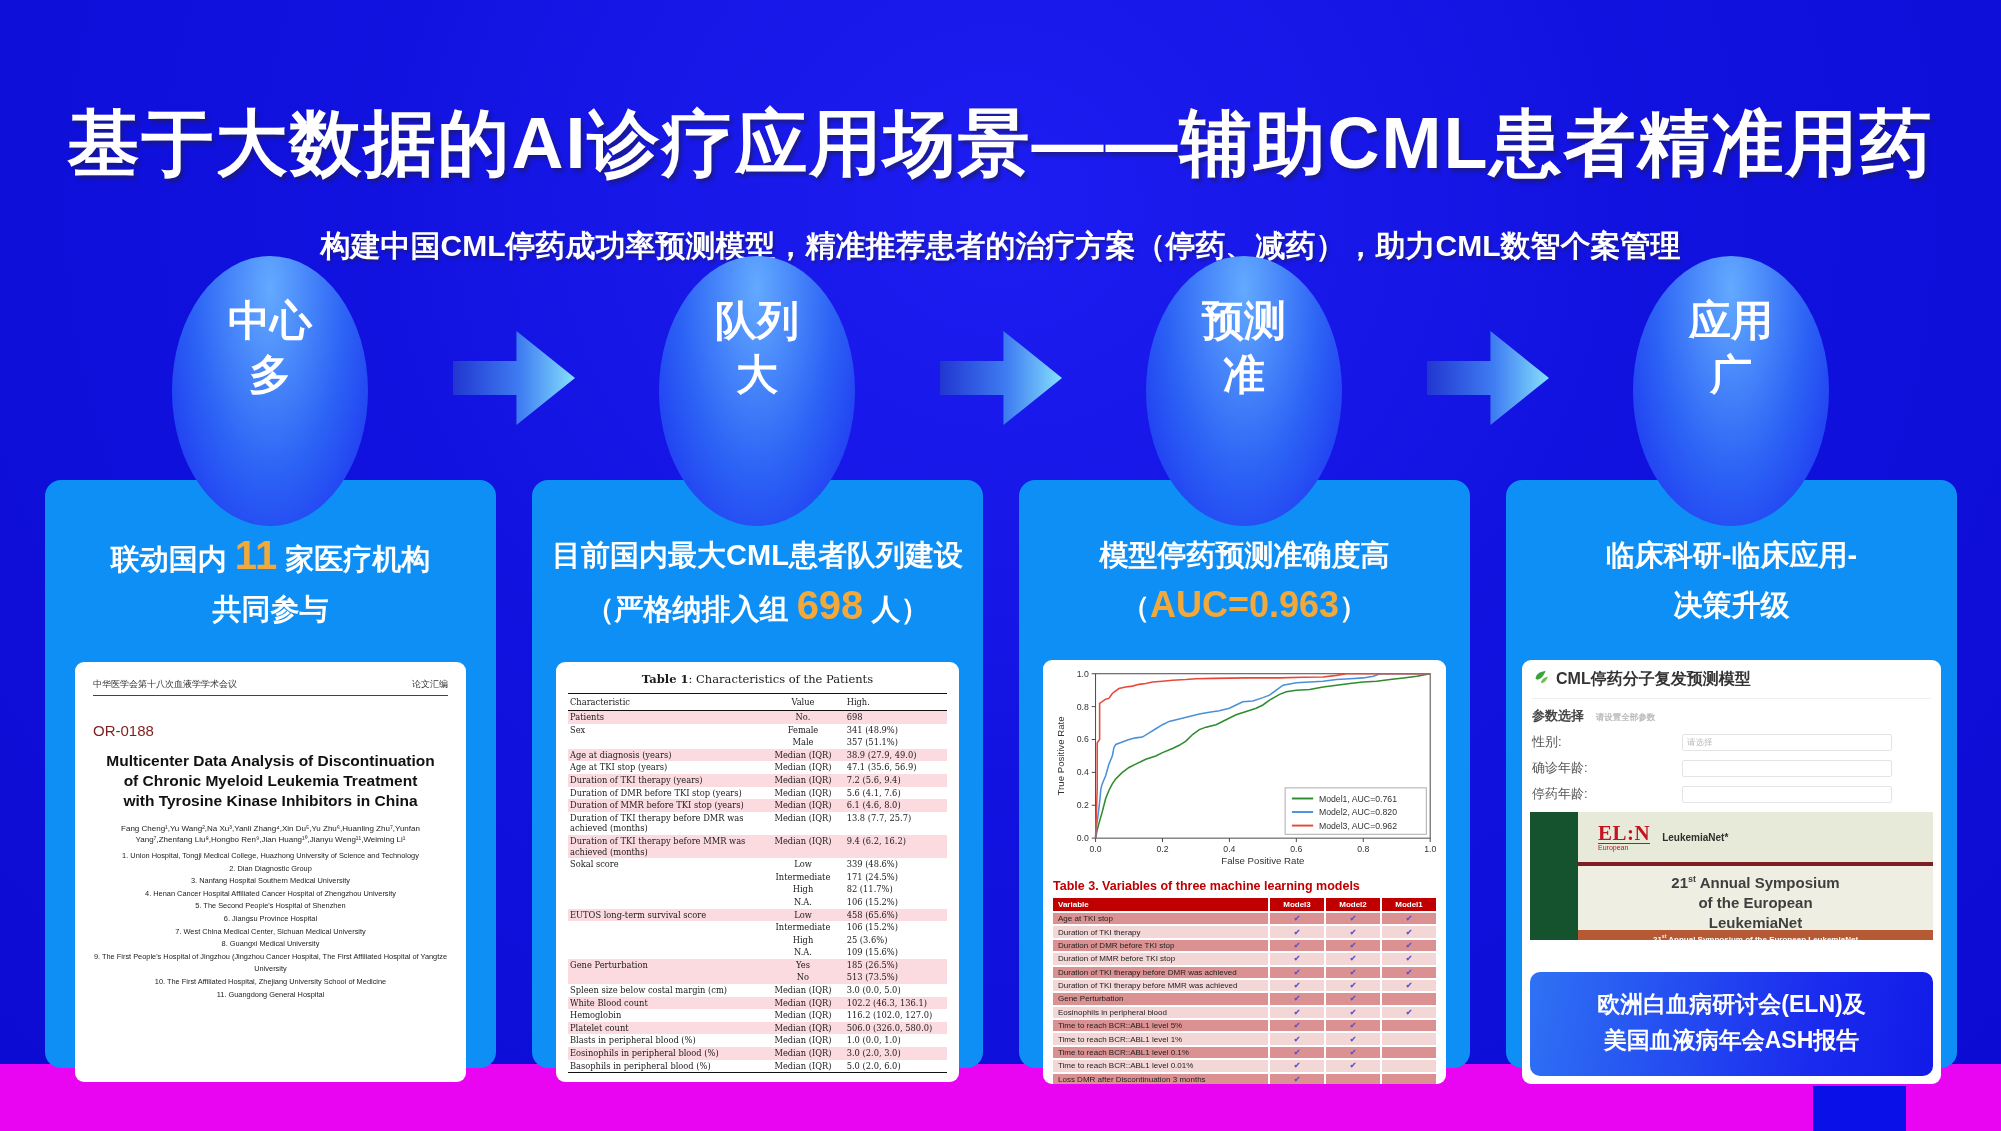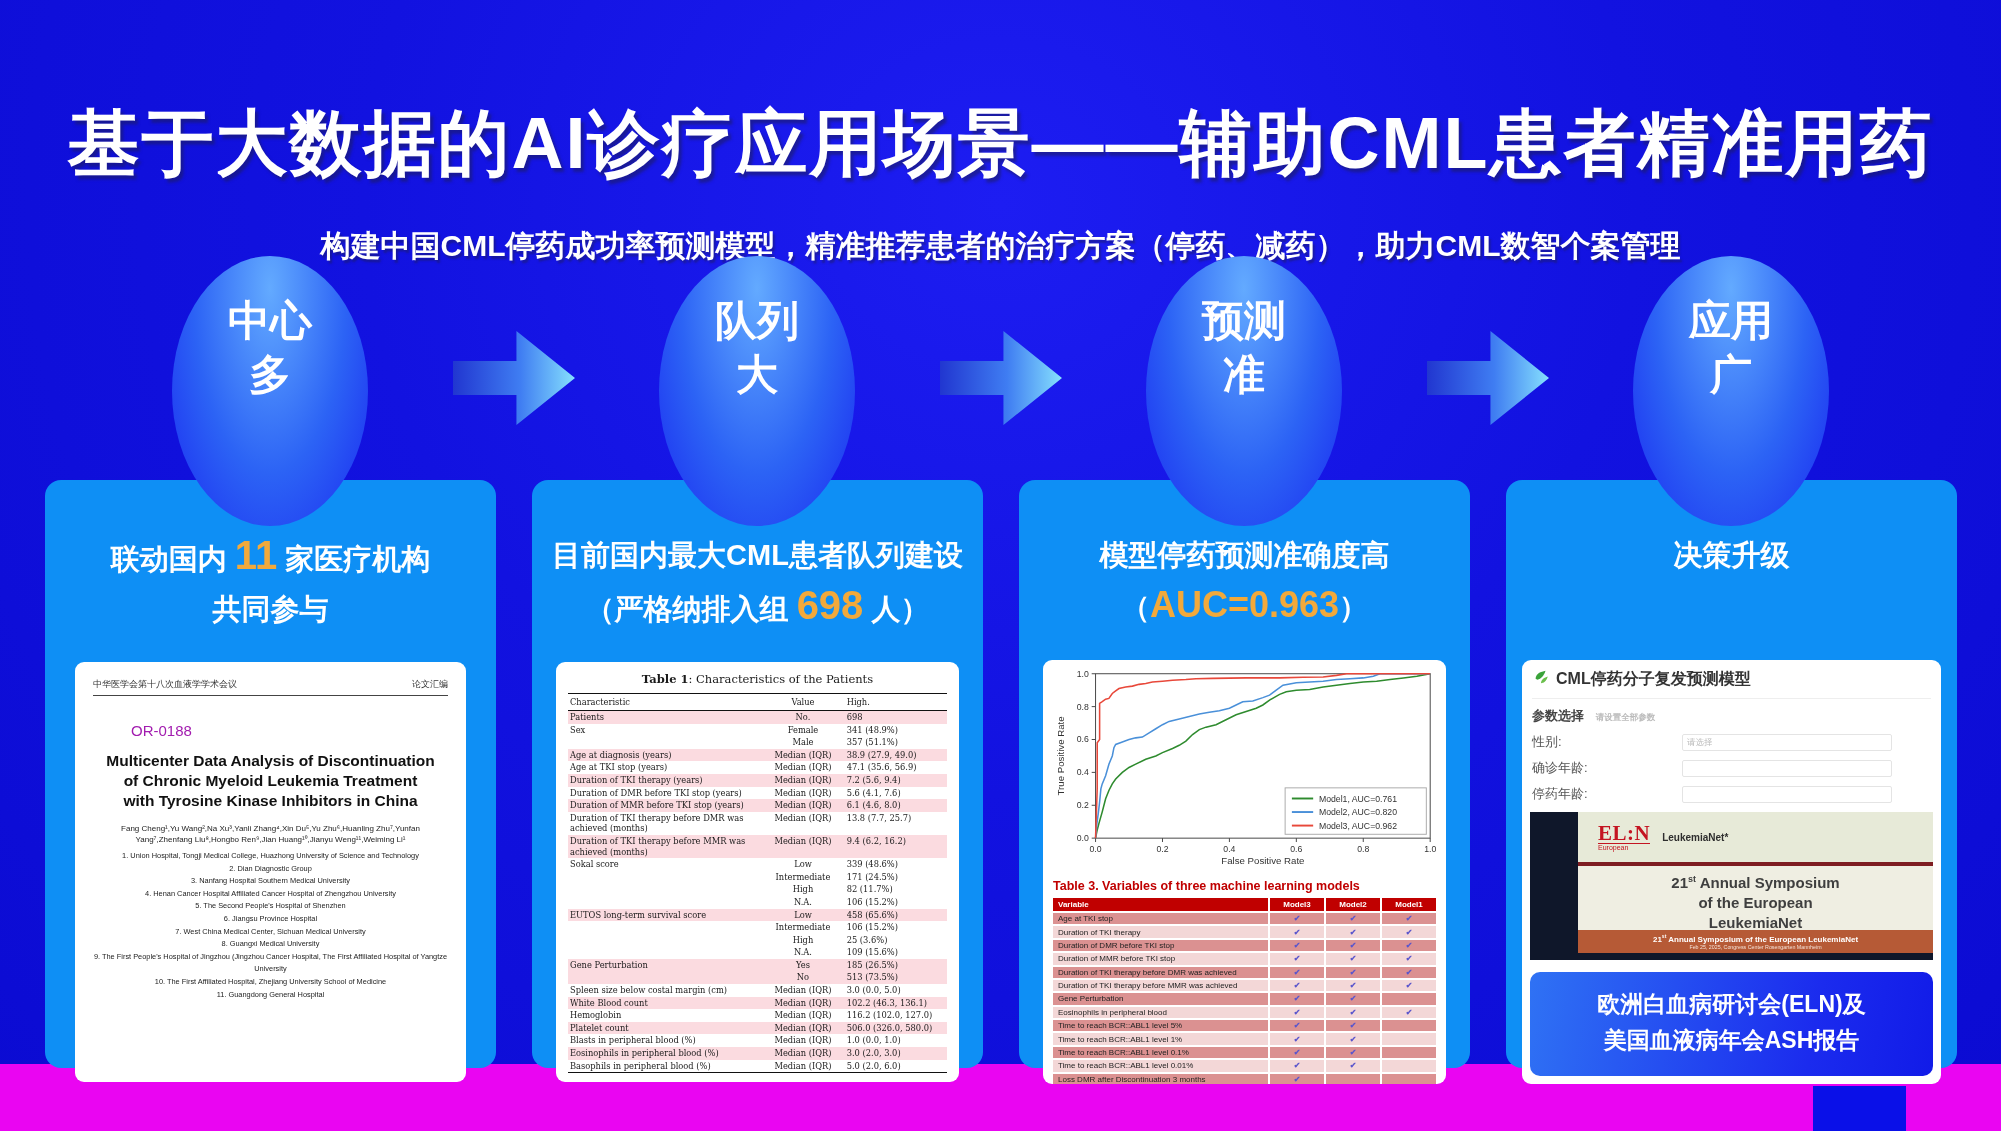--- a/index.html
+++ b/index.html
@@ -28,21 +28,21 @@
   
   .panel{position:absolute;background:#fff;z-index:4;border-radius:9px;overflow:hidden;}
   #panel1{left:75px;top:662px;width:391px;height:420px;}
   #panel2{left:556px;top:662px;width:403px;height:420px;}
   #panel3{left:1043px;top:660px;width:403px;height:424px;}
   #panel4{left:1522px;top:660px;width:419px;height:424px;padding:0;}
   
   .doc{padding:16px 18px;color:#222;}
   .doc-head{display:flex;justify-content:space-between;font-family:"Liberation Serif",serif;
             font-size:9px;border-bottom:1px solid #444;padding-bottom:4px;color:#333;}
-  .doc-code{margin-top:26px;font-size:15px;color:#a21caf;margin-left:38px;}
+  .doc-code{margin-top:26px;font-size:15px;color:#7f1d1d;}
   .doc-title{margin-top:12px;text-align:center;font-weight:bold;font-size:15.5px;line-height:20px;color:#111;}
   .doc-authors{margin-top:12px;text-align:center;font-size:8px;line-height:11px;color:#222;}
   .doc-affils{margin-top:5px;text-align:center;font-size:7.4px;line-height:12.6px;color:#222;}
   
   .t1-wrap{padding:10px 12px;font-family:"DejaVu Serif",serif;color:#1a1a1a;}
   .t1-title{text-align:center;font-size:11.5px;margin-bottom:7px;}
   table.t1{width:100%;border-collapse:collapse;font-size:8.3px;}
   table.t1 th{text-align:left;font-weight:normal;border-top:1.6px solid #111;border-bottom:1px solid #111;
               padding:3px 2px;}
   table.t1 td{padding:1px 2px;vertical-align:top;line-height:10.6px;}
@@ -66,21 +66,21 @@
   .app{padding:8px 10px 4px 10px;height:140px;color:#333;position:relative;}
   .app-title{display:flex;align-items:center;gap:6px;font-size:16px;font-weight:bold;color:#333;
              border-bottom:1px solid #eee;padding-bottom:8px;}
   .app-sec{margin-top:8px;font-size:13px;font-weight:bold;color:#444;}
   .app-sec .hint{font-size:8.5px;color:#bbb;font-weight:bold;margin-left:8px;}
   .fld{display:flex;align-items:center;margin-top:8px;}
   .fld label{width:150px;font-size:13px;color:#555;}
   .fld input{width:200px;height:15px;border:1px solid #e4e4e4;border-radius:2px;font-size:8.5px;
              padding:0 4px;color:#333;outline:none;}
   .fld input::placeholder{color:#bbb;}
-  .photo{position:relative;width:403px;height:148px;margin:0 8px;background:#0f172a;overflow:hidden;}
+  .photo{position:relative;width:403px;height:128px;margin:0 8px;background:#14532d;overflow:hidden;}
   .slide-top{position:absolute;left:48px;top:0;width:355px;height:50px;background:#e7ead8;
              display:flex;align-items:center;padding-left:20px;box-sizing:border-box;}
   .eln{color:#c41421;font-weight:bold;font-size:21px;line-height:18px;letter-spacing:.5px;
        font-family:"Liberation Serif",serif;}
   .eln-sub{color:#c41421;font-size:7px;border-top:1.4px solid #c41421;margin-top:1px;}
   .eln-right{font-size:10px;font-weight:bold;color:#2e2e2e;margin-left:12px;}
   .slide-div{position:absolute;left:48px;top:50px;width:355px;height:4px;background:#7e1d22;}
   .slide-main{position:absolute;left:48px;top:54px;width:355px;height:64px;background:#efeee2;
               text-align:center;font-weight:bold;font-size:15px;line-height:20px;color:#3f3f3f;padding-top:3px;box-sizing:border-box;}
   .slide-main sup{font-size:9px;}
@@ -149,20 +149,21 @@
     </div>
   </div>
   <div class="card" style="left:1019px">
     <div class="card-head">
       <div>模型停药预测准确度高</div>
       <div><span>（</span><span class="num-auc">AUC=0.963</span><span>）</span></div>
     </div>
   </div>
   <div class="card" style="left:1506px">
     <div class="card-head">
+      <div>临床科研-临床应用-</div>
       <div>决策升级</div>
     </div>
   </div>
 
   <div class="panel" id="panel1">
     <div class="doc">
       <div class="doc-head">
         <span>中华医学会第十八次血液学学术会议</span>
         <span>论文汇编</span>
       </div>

